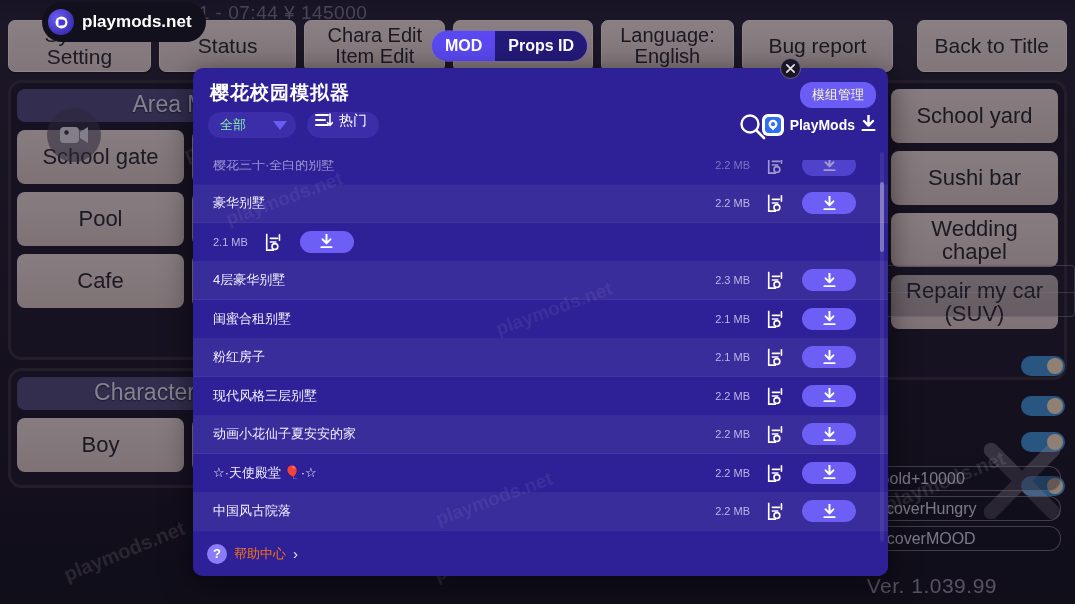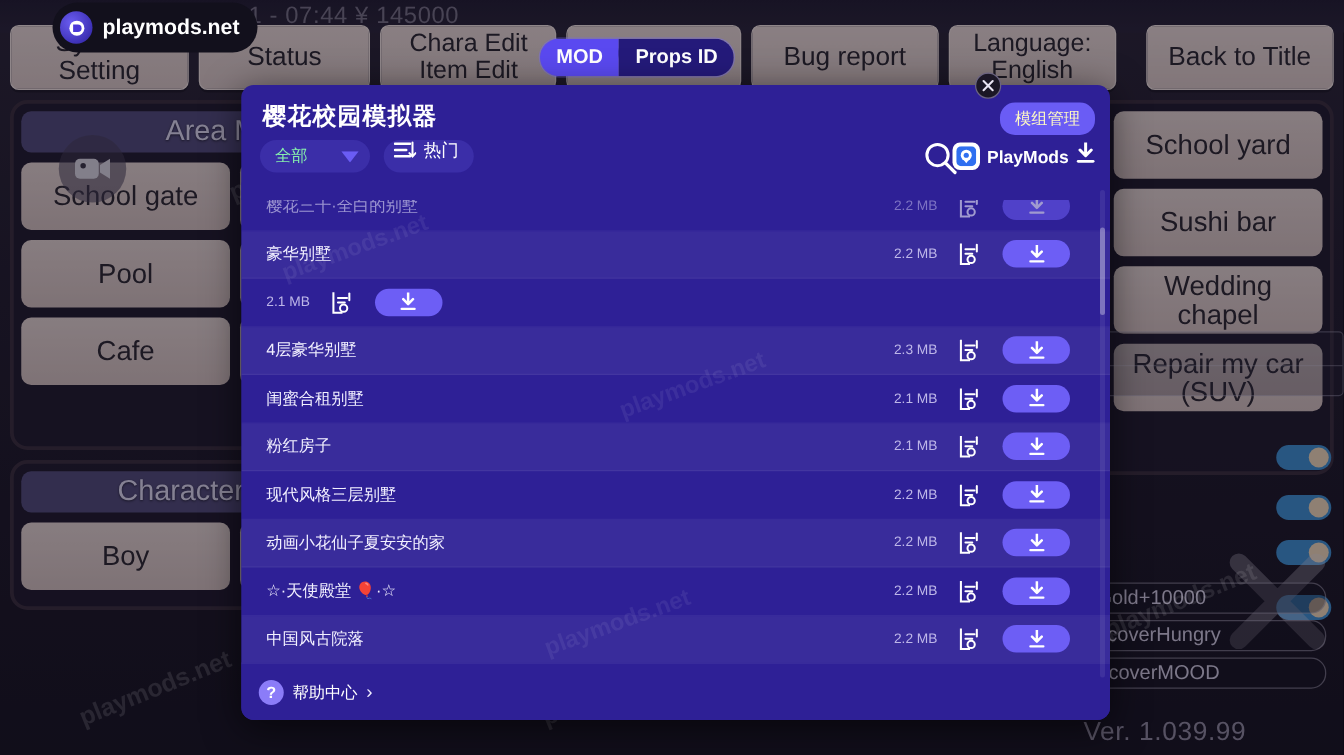--- a/index.html
+++ b/index.html
@@ -261,21 +261,21 @@
     position: absolute; left: 0; right: 0; bottom: 0; height: 46px;
     background: #2e2096;
     display: flex; align-items: center; padding-left: 14px; gap: 7px;
     border-top: 1px solid rgba(255,255,255,.07);
   }
   #help-q {
     width: 20px; height: 20px; border-radius: 50%;
     background: #8b7cf8; color: #fff; font-size: 13px; font-weight: bold;
     display: flex; align-items: center; justify-content: center;
   }
-  #help-label { color: #ffffff; font-size: 13px; }
+  #help-label { color: #f97316; font-size: 13px; }
   #help-chev { color: #efecff; font-size: 15px; }
 
   .wmm {
     position: absolute; color: rgba(255,255,255,.07);
     font-size: 19px; transform: rotate(-20deg);
     white-space: nowrap; pointer-events: none; font-weight: bold;
     z-index: 7;
   }
   
   #close-strip {
@@ -303,25 +303,25 @@
     </div>
 
     <div class="topbar">
       <div class="gbtn" id="tb-sys">System Setting</div>
       <div class="gbtn" id="tb-status">Status</div>
       <div class="gbtn two" id="tb-chara">
           <span style="white-space:pre-line">Chara Edit
 Item Edit</span>
         </div>
       <div class="gbtn" id="tb-weather">Weather</div>
-      <div class="gbtn" id="tb-bug">Bug report</div>
       <div class="gbtn two" id="tb-lang">
           <span style="white-space:pre-line">Language:
 English</span>
         </div>
+      <div class="gbtn" id="tb-bug">Bug report</div>
       <div class="gbtn" id="tb-back">Back to Title</div>
     </div>
 
     <div class="sidecard" id="area-card">
       <div class="hdr">Area Move</div>
       <div class="grid2">
         <div class="loc">School gate</div>
         <div class="loc">Gym</div>
         <div class="loc">Pool</div>
         <div class="loc">Convenience store</div>

